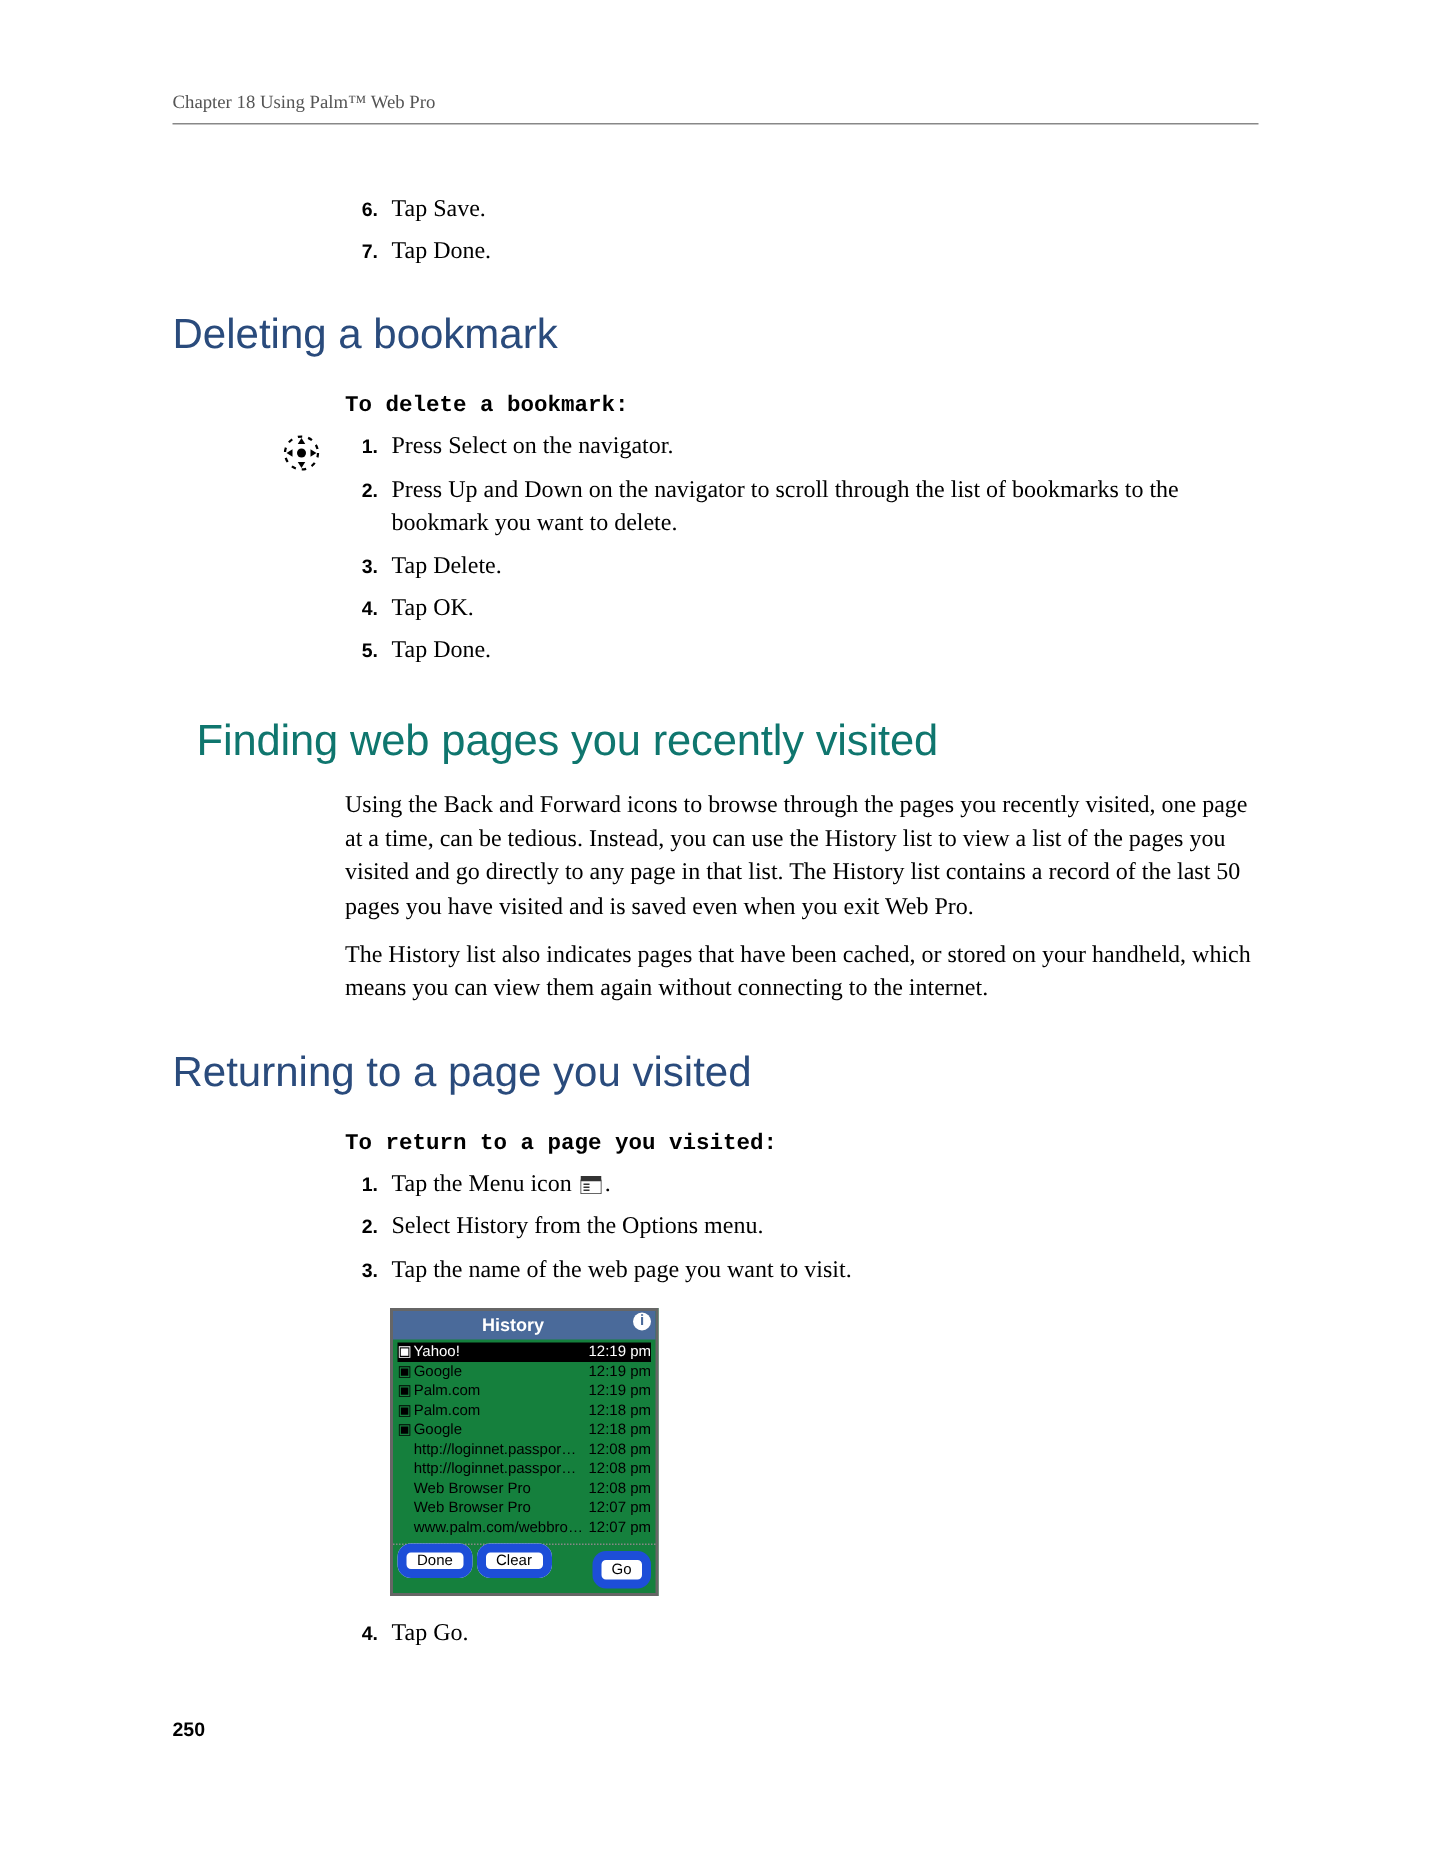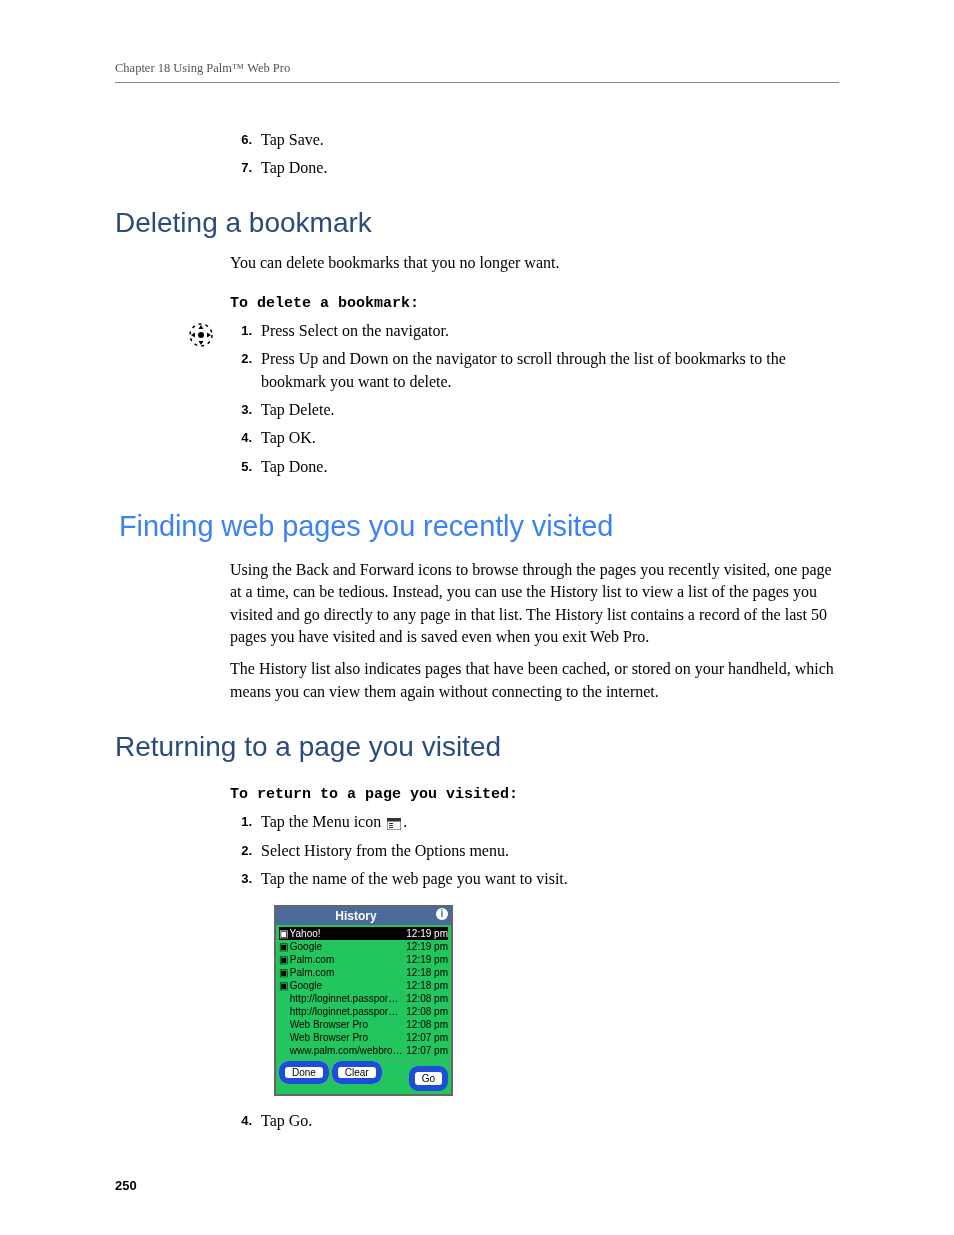--- a/index.html
+++ b/index.html
@@ -17,22 +17,22 @@
     font-size: 12.5px;
     color: #555;
     border-bottom: 1px solid #888;
     padding-bottom: 4px;
     margin-bottom: 46px;
   }
   .h1-section {
     font-family: "Trebuchet MS", "Arial Narrow", Arial, sans-serif;
     font-size: 29px;
     font-weight: normal;
-    color: #3b82f6;
-    margin: 28px 0 12px 4px;
+    color: #0f766e;
+    margin: 28px 0 12px 16px;
     letter-spacing: -0.1px;
     font-stretch: condensed;
   }
   .h2-section {
     font-family: "Trebuchet MS", "Arial Narrow", Arial, sans-serif;
     font-size: 28px;
     font-weight: normal;
     color: #2a4b7c;
     margin: 24px 0 10px 0;
     font-stretch: condensed;
@@ -78,24 +78,24 @@
     display: inline-block;
     vertical-align: middle;
     width: 14px;
     height: 12px;
     margin: 0 2px;
   }
   .menu-icon svg { width: 14px; height: 12px; display:block; }
   .history-shot {
     width: 175px;
     border: 2px solid #666;
-    margin: 14px 0 14px 44px;
+    margin: 14px 0 14px 30px;
     font-family: Arial, sans-serif;
     font-size: 10px;
-    background:#22c55e;
+    background:#15803d;
   }
   .hs-title {
     background: #4a6a9a;
     color: #fff;
     font-weight: bold;
     text-align: center;
     font-size: 12px;
     padding: 1px 0;
     position: relative;
   }
@@ -142,21 +142,20 @@
     <div class="txt">Tap Save.</div>
   </div>
   <div class="step">
     <div class="num">7.</div>
     <div class="txt">Tap Done.</div>
   </div>
 </div>
 
 <div class="h2-section">Deleting a bookmark</div>
 <div class="content">
-  <div class="body-para">You can delete bookmarks that you no longer want.</div>
   <div class="h3-run">To delete a bookmark:</div>
 
   <div class="step" style="position:relative;">
     <span class="nav-icon" style="left:-2px;top:2px;">
       <svg viewBox="0 0 26 26">
           <circle cx="13" cy="13" r="11" fill="none" stroke="#000" stroke-width="1.5" stroke-dasharray="3 4"></circle>
           <circle cx="13" cy="13" r="3" fill="#000"></circle>
           <polygon points="13,3 10.5,7 15.5,7" fill="#000"></polygon>
           <polygon points="13,23 10.5,19 15.5,19" fill="#000"></polygon>
           <polygon points="3,13 7,10.5 7,15.5" fill="#000"></polygon>

